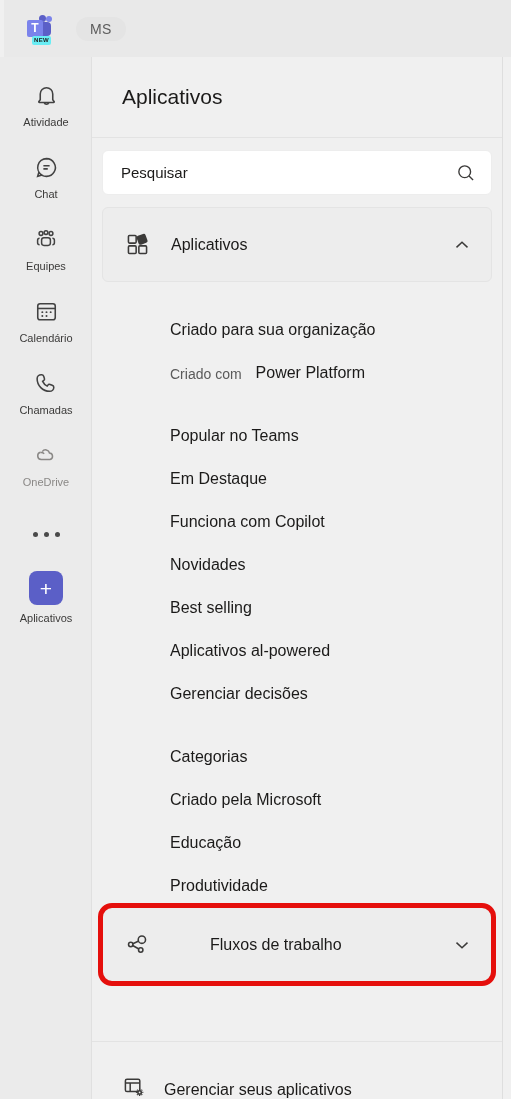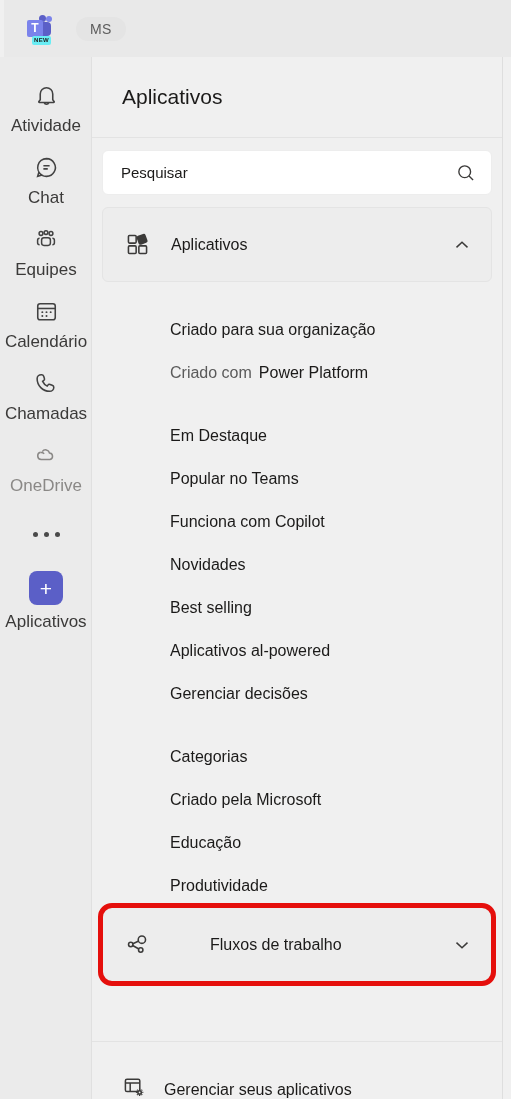--- a/index.html
+++ b/index.html
@@ -114,21 +114,21 @@
     padding-top: 8px;
     cursor: pointer;
   }
   .rail-ico {
     width: 28px; height: 28px;
     display: flex; align-items: center; justify-content: center;
     color: #424242;
   }
   .rail-label {
     margin-top: 7px;
-    font-size: 17px;
+    font-size: 11px;
     color: #3B3A39;
     white-space: nowrap;
   }
   .rail-item.muted .rail-ico,
   .rail-item.muted .rail-label { color: #8A8886; }
   .rail-dots {
     width: 92px; height: 58px;
     display: flex; align-items: center; justify-content: center;
     cursor: pointer;
   }
@@ -217,23 +217,23 @@
     height: 43px;
     display: flex;
     align-items: flex-end;
     padding-left: 78px;
     font-size: 16px;
     color: #1B1A19;
     cursor: pointer;
     white-space: nowrap;
   }
   .menu-item.dim-lead .lead {
-    font-size: 16px;
+    font-size: 14px;
     color: #5A5A5A;
-    margin-right: 7px;
+    margin-right: 14px;
   }
   .menu-gap { height: 20px; }
 
   .bottom-row {
     position: absolute;
     left: 0; bottom: 0;
     width: 411px;
     height: 58px;
     display: flex;
     align-items: flex-end;
@@ -380,24 +380,24 @@
     <div class="menu-list">
       <div class="menu-item">
         <span>Criado para sua organização</span>
       </div>
       <div class="menu-item dim-lead">
         <span class="lead">Criado com</span>
         <span>Power Platform</span>
       </div>
       <div class="menu-gap"></div>
       <div class="menu-item">
+        <span>Popular no Teams</span>
+      </div>
+      <div class="menu-item">
         <span>Em Destaque</span>
-      </div>
-      <div class="menu-item">
-        <span>Popular no Teams</span>
       </div>
       <div class="menu-item">
         <span>Funciona com Copilot</span>
       </div>
       <div class="menu-item">
         <span>Novidades</span>
       </div>
       <div class="menu-item">
         <span>Best selling</span>
       </div>

